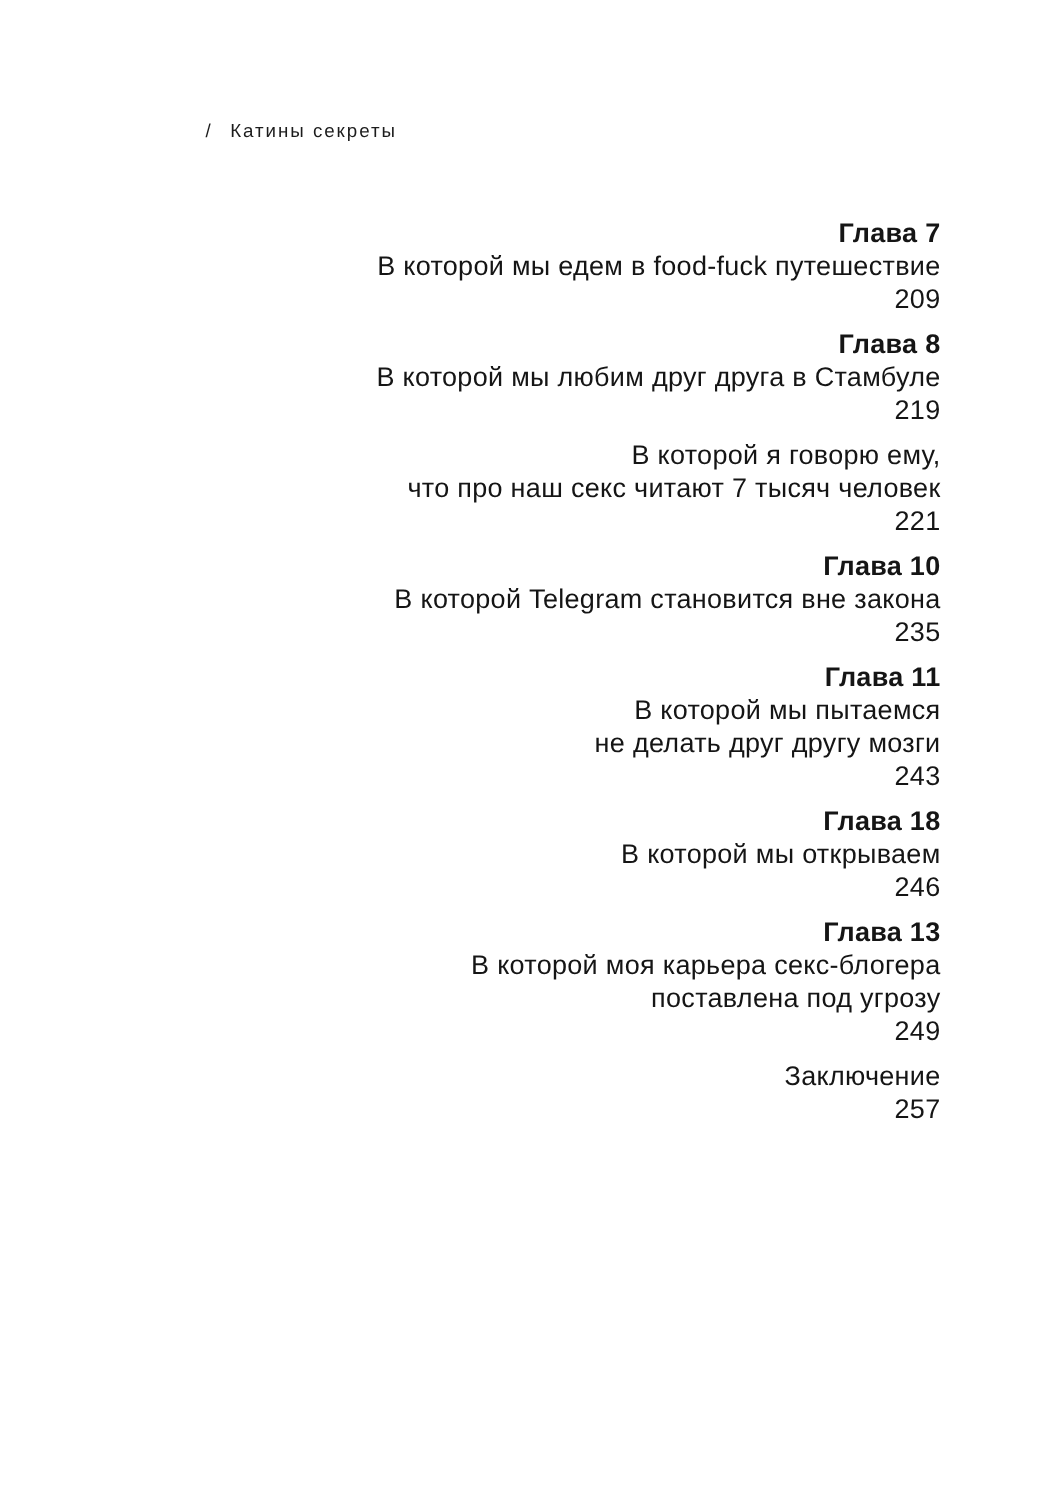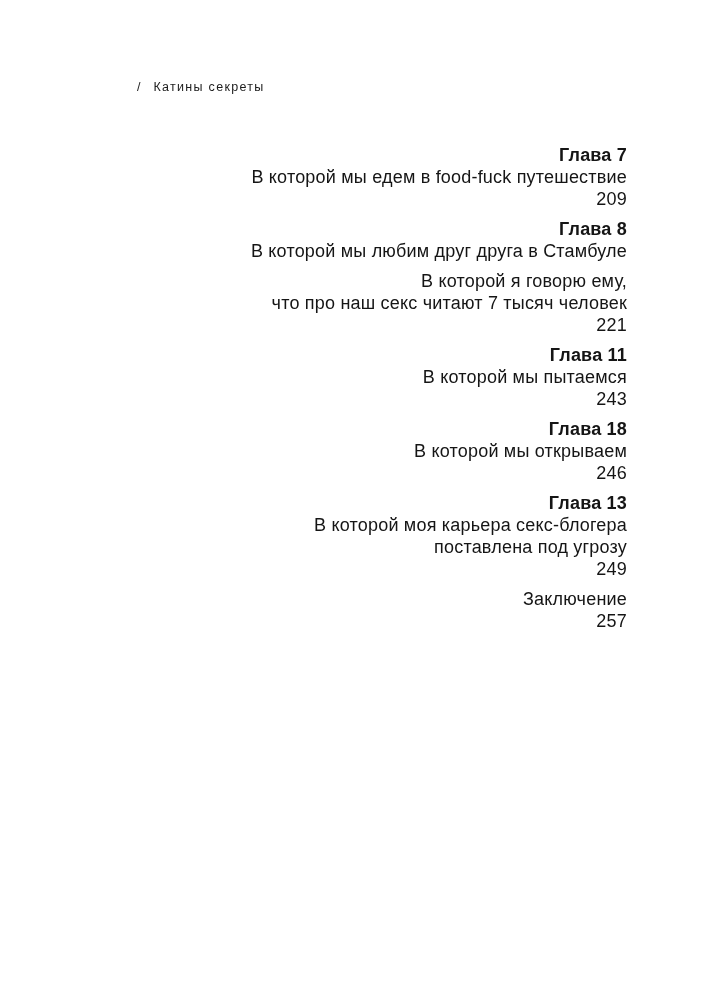--- a/index.html
+++ b/index.html
@@ -73,32 +73,39 @@
 
     <section class="toc-entry">
       <h3 class="chapter-heading">Глава 7</h3>
       <div class="subtitle-line">В которой мы едем в food-fuck путешествие</div>
       <div class="page-number">209</div>
     </section>
 
     <section class="toc-entry">
       <h3 class="chapter-heading">Глава 8</h3>
       <div class="subtitle-line">В которой мы любим друг друга в Стамбуле</div>
+      <div class="page-number">219</div>
     </section>
 
     <section class="toc-entry">
       <div class="subtitle-line">В которой я говорю ему,</div>
       <div class="subtitle-line">что про наш секс читают 7 тысяч человек</div>
       <div class="page-number">221</div>
     </section>
 
+    <section class="toc-entry">
+      <h3 class="chapter-heading">Глава 10</h3>
+      <div class="subtitle-line">В которой Telegram становится вне закона</div>
+      <div class="page-number">235</div>
+    </section>
 
     <section class="toc-entry">
       <h3 class="chapter-heading">Глава 11</h3>
       <div class="subtitle-line">В которой мы пытаемся</div>
+      <div class="subtitle-line">не делать друг другу мозги</div>
       <div class="page-number">243</div>
     </section>
 
     <section class="toc-entry">
       <h3 class="chapter-heading">Глава 18</h3>
       <div class="subtitle-line">В которой мы открываем</div>
       <div class="page-number">246</div>
     </section>
 
     <section class="toc-entry">

